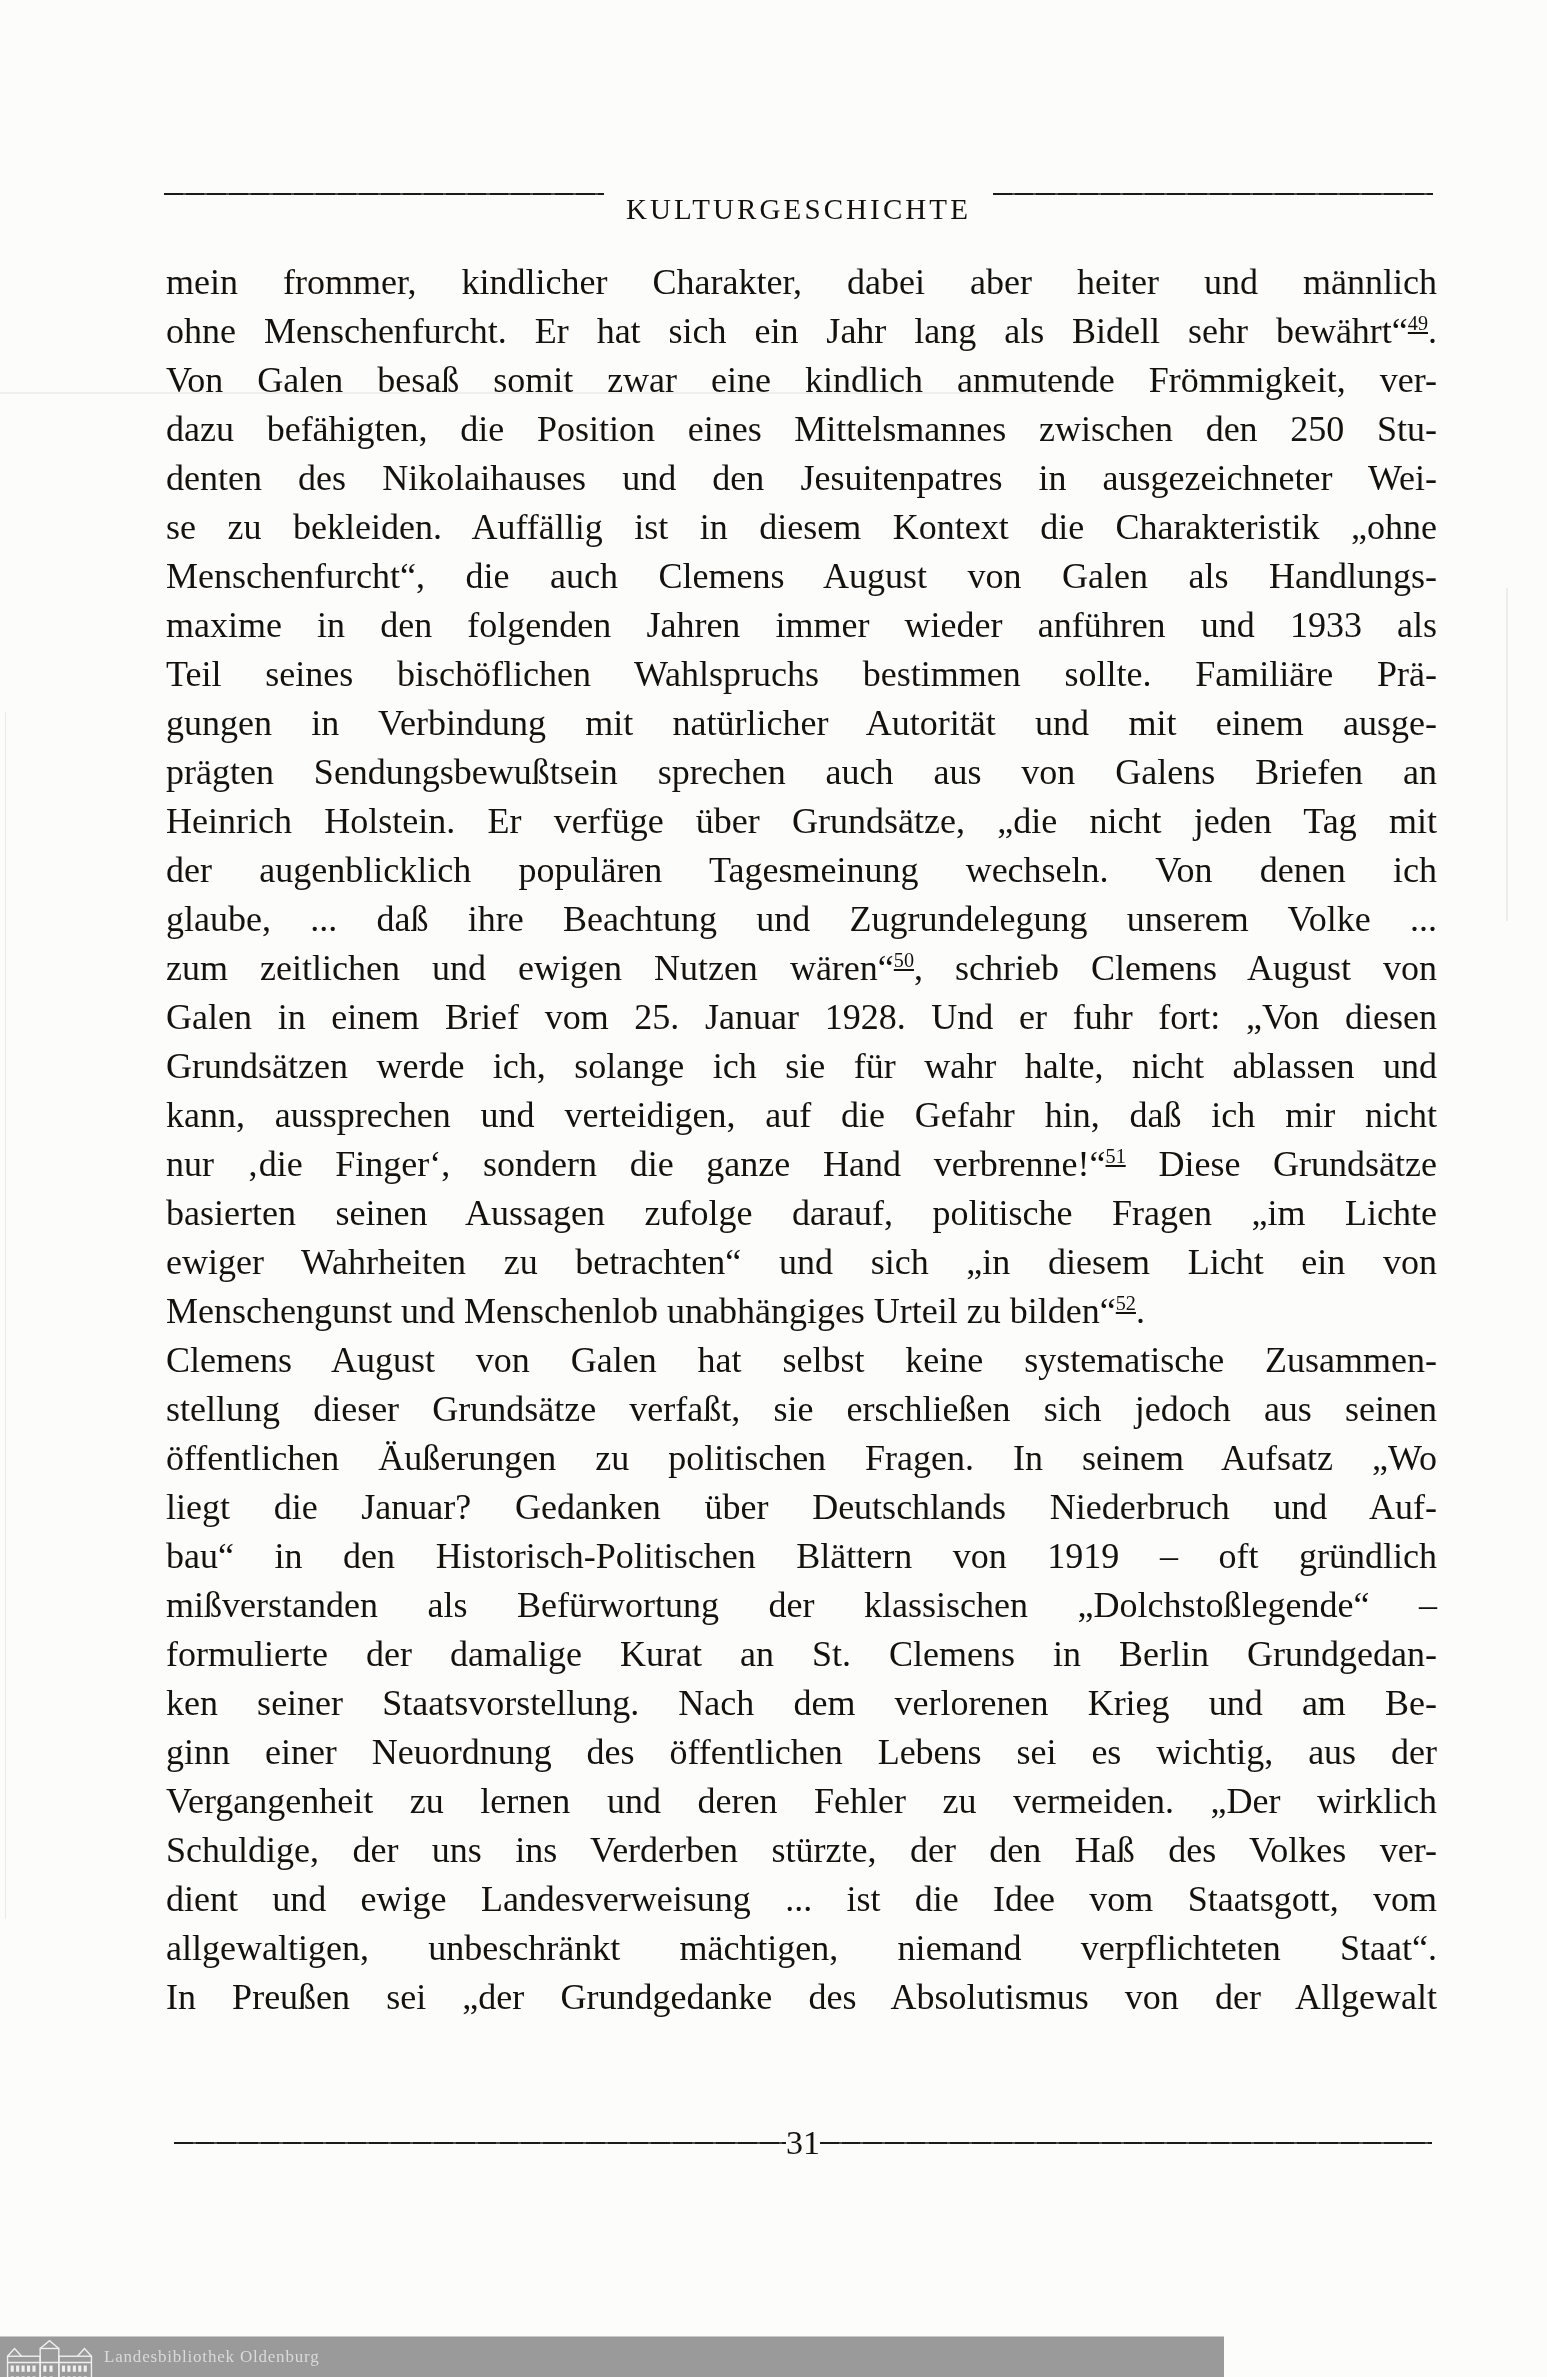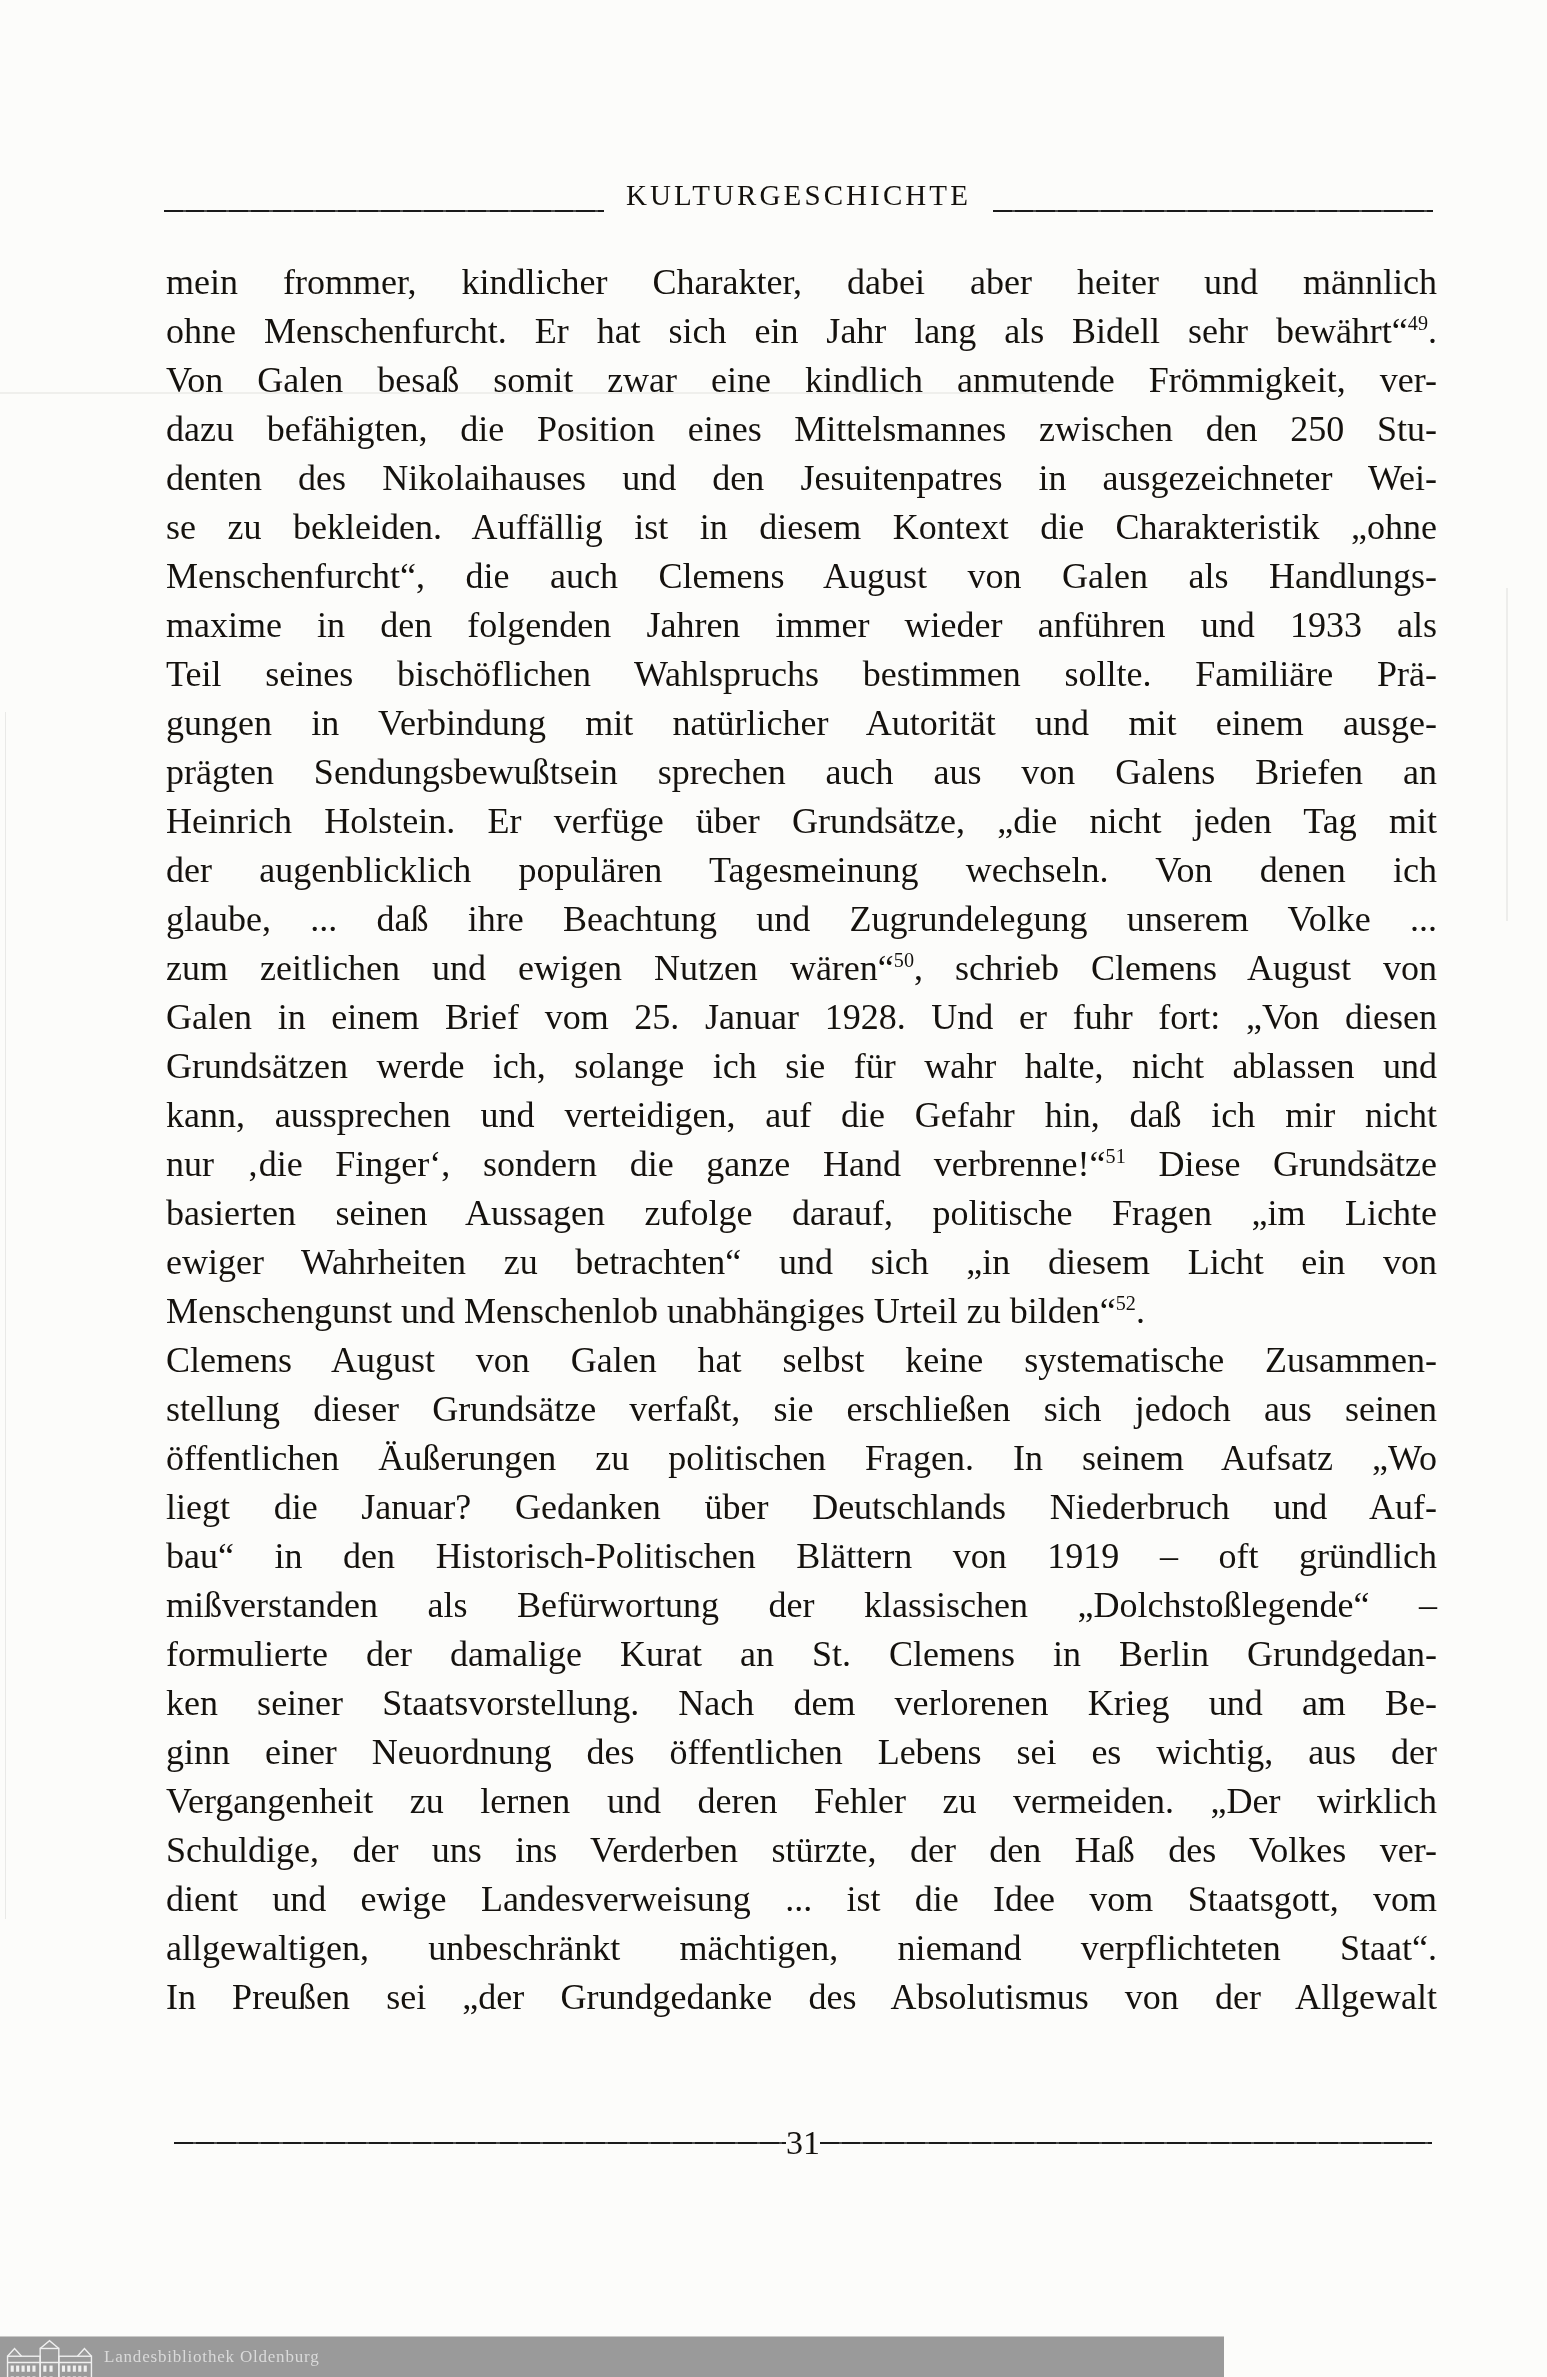--- a/index.html
+++ b/index.html
@@ -11,22 +11,22 @@
   .page {
     position: relative;
     width: 1548px; height: 2377px;
     background: #fcfcfa;
     overflow: hidden;
     color: #16130f;
   }
 
   
   .running-header {
-    position: absolute; left: 164px; top: 179px; width: 1269px;
-    display: flex; align-items: flex-end; gap: 21.7px;
+    position: absolute; left: 164px; top: 193px; width: 1269px;
+    display: flex; align-items: flex-start; gap: 21.7px;
   }
   .rule {
     flex: 1; height: 2.3px;
     background: repeating-linear-gradient(90deg, #1a1a1a 0 18.6px, #4a4a4a 18.6px 21.7px);
   }
   .header-title {
     margin: 0; font-weight: normal;
     font-size: 29px; letter-spacing: 3.1px; white-space: nowrap;
     color: #14110d;
   }
@@ -40,20 +40,21 @@
   .line {
     text-align: justify;
     text-align-last: justify;
   }
   .line.short { text-align-last: left; }
   .line sup {
     font-size: 56%;
     vertical-align: super;
     line-height: 0;
     letter-spacing: 0;
+    text-decoration: underline;
   }
 
   
   .page-footer {
     position: absolute; left: 174px; top: 2124px; width: 1258px;
     display: flex; align-items: center; 
   }
   .page-number { font-size: 34px; color: #15120e; }
 
   

